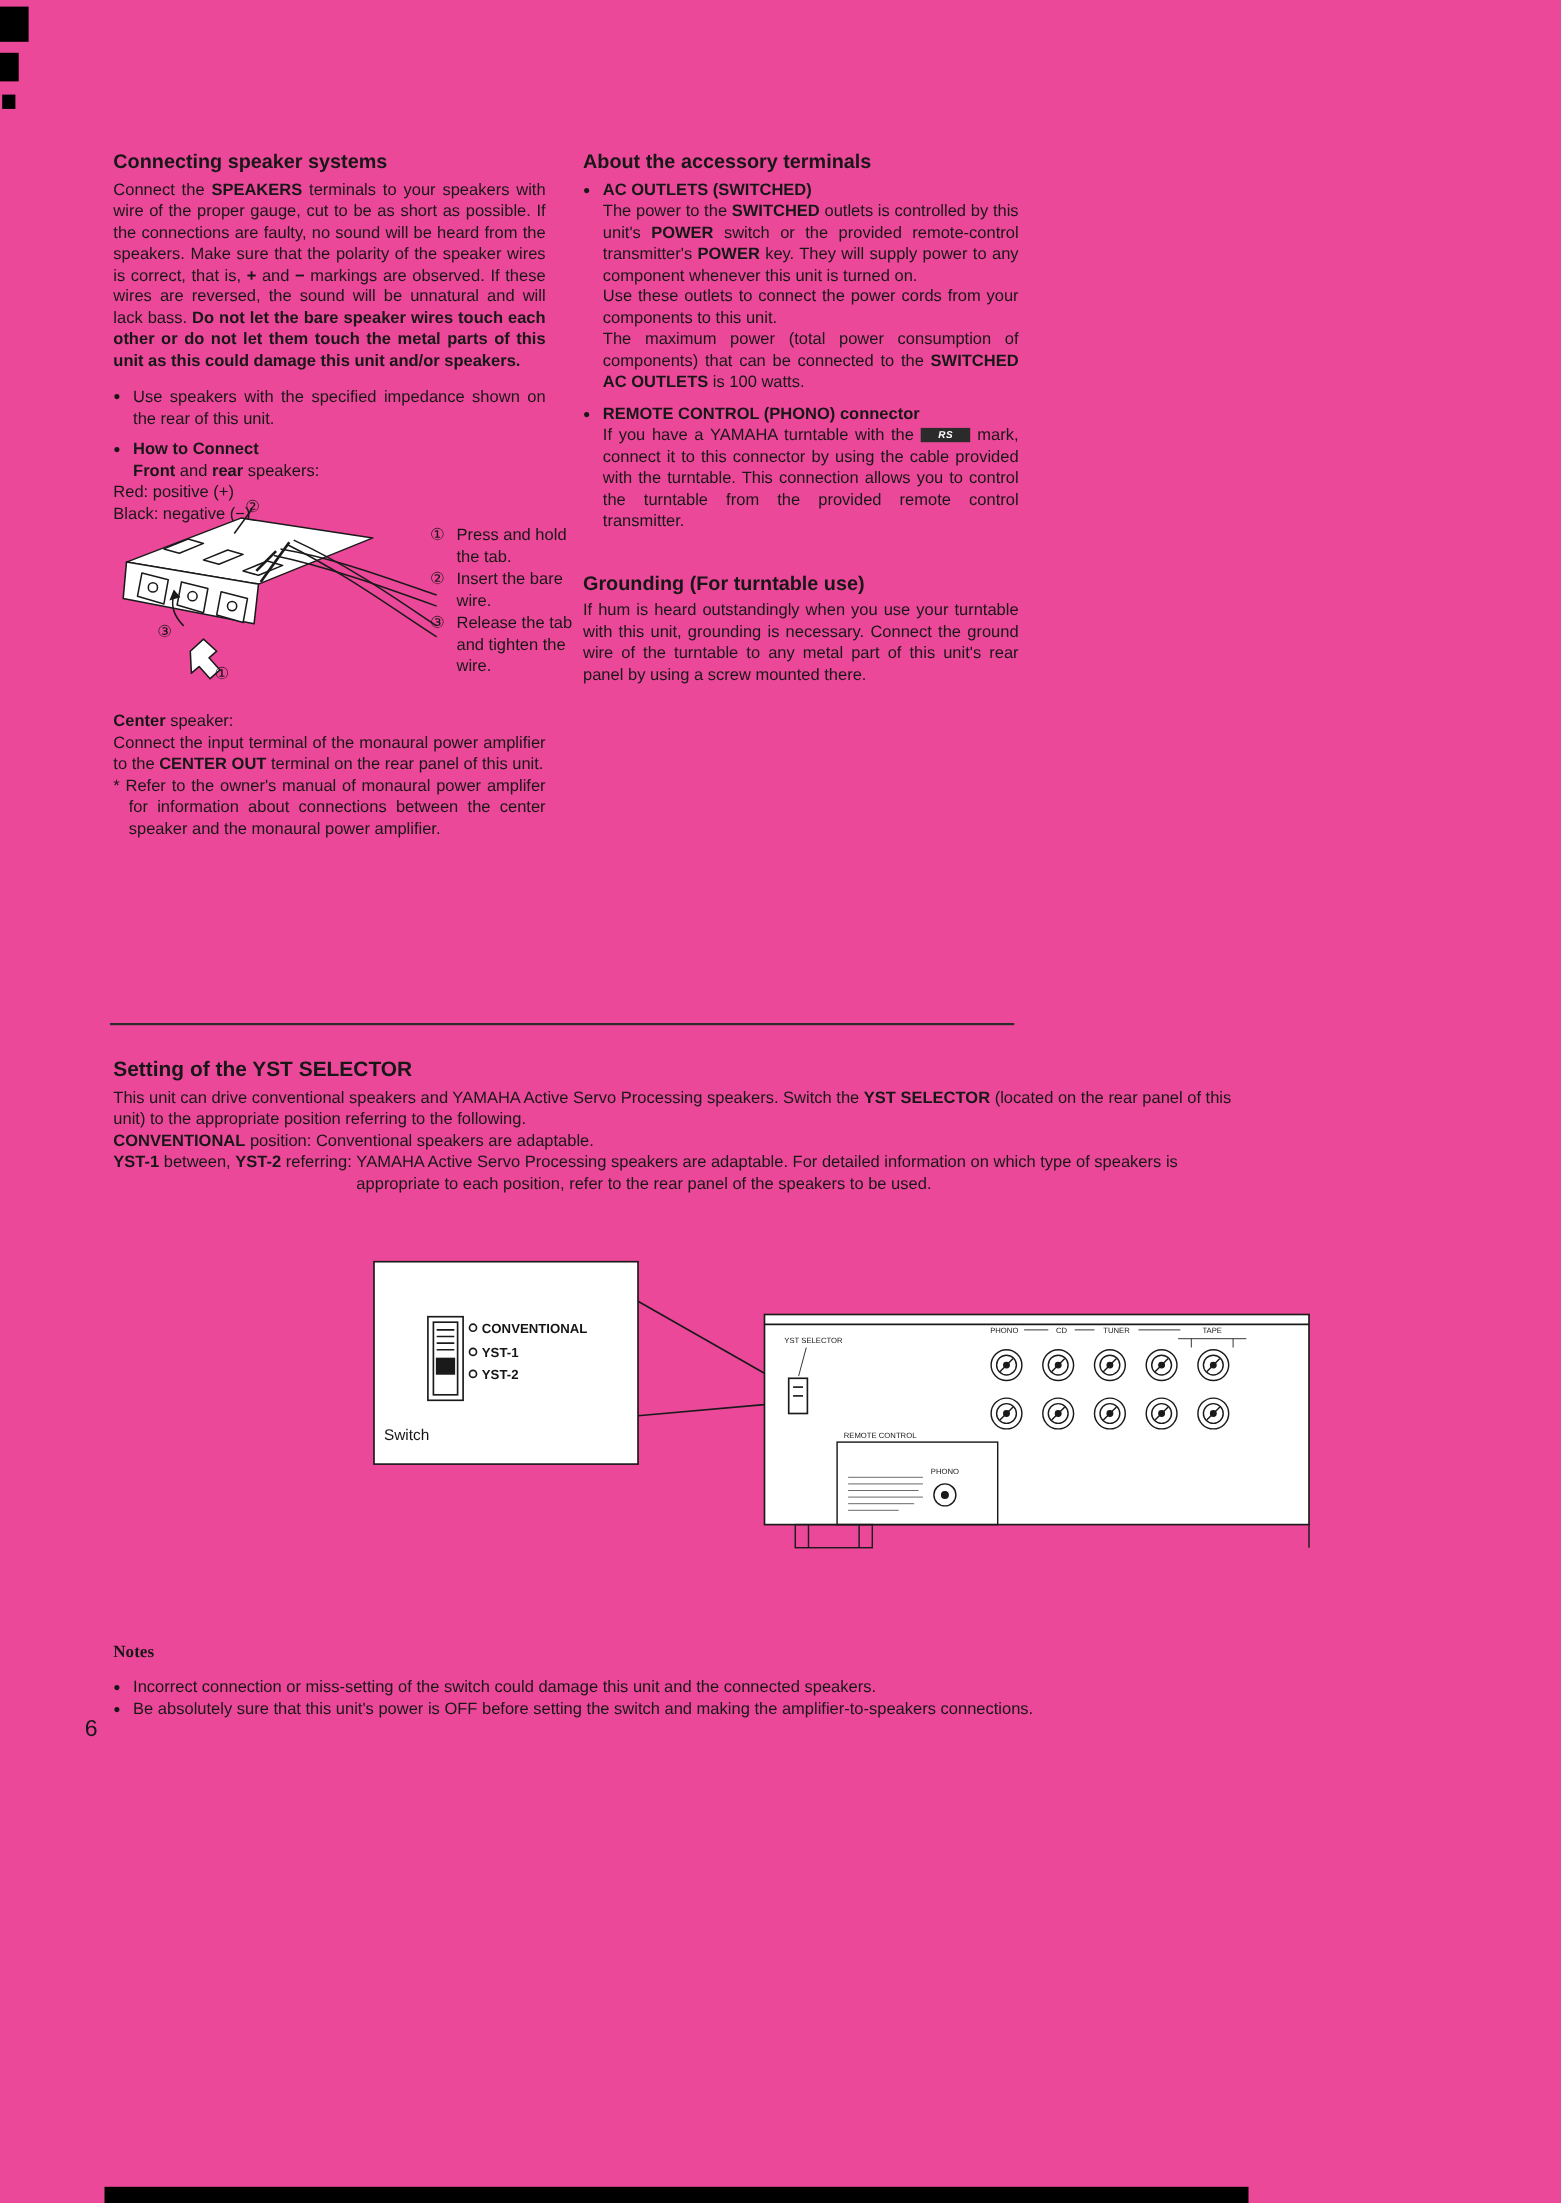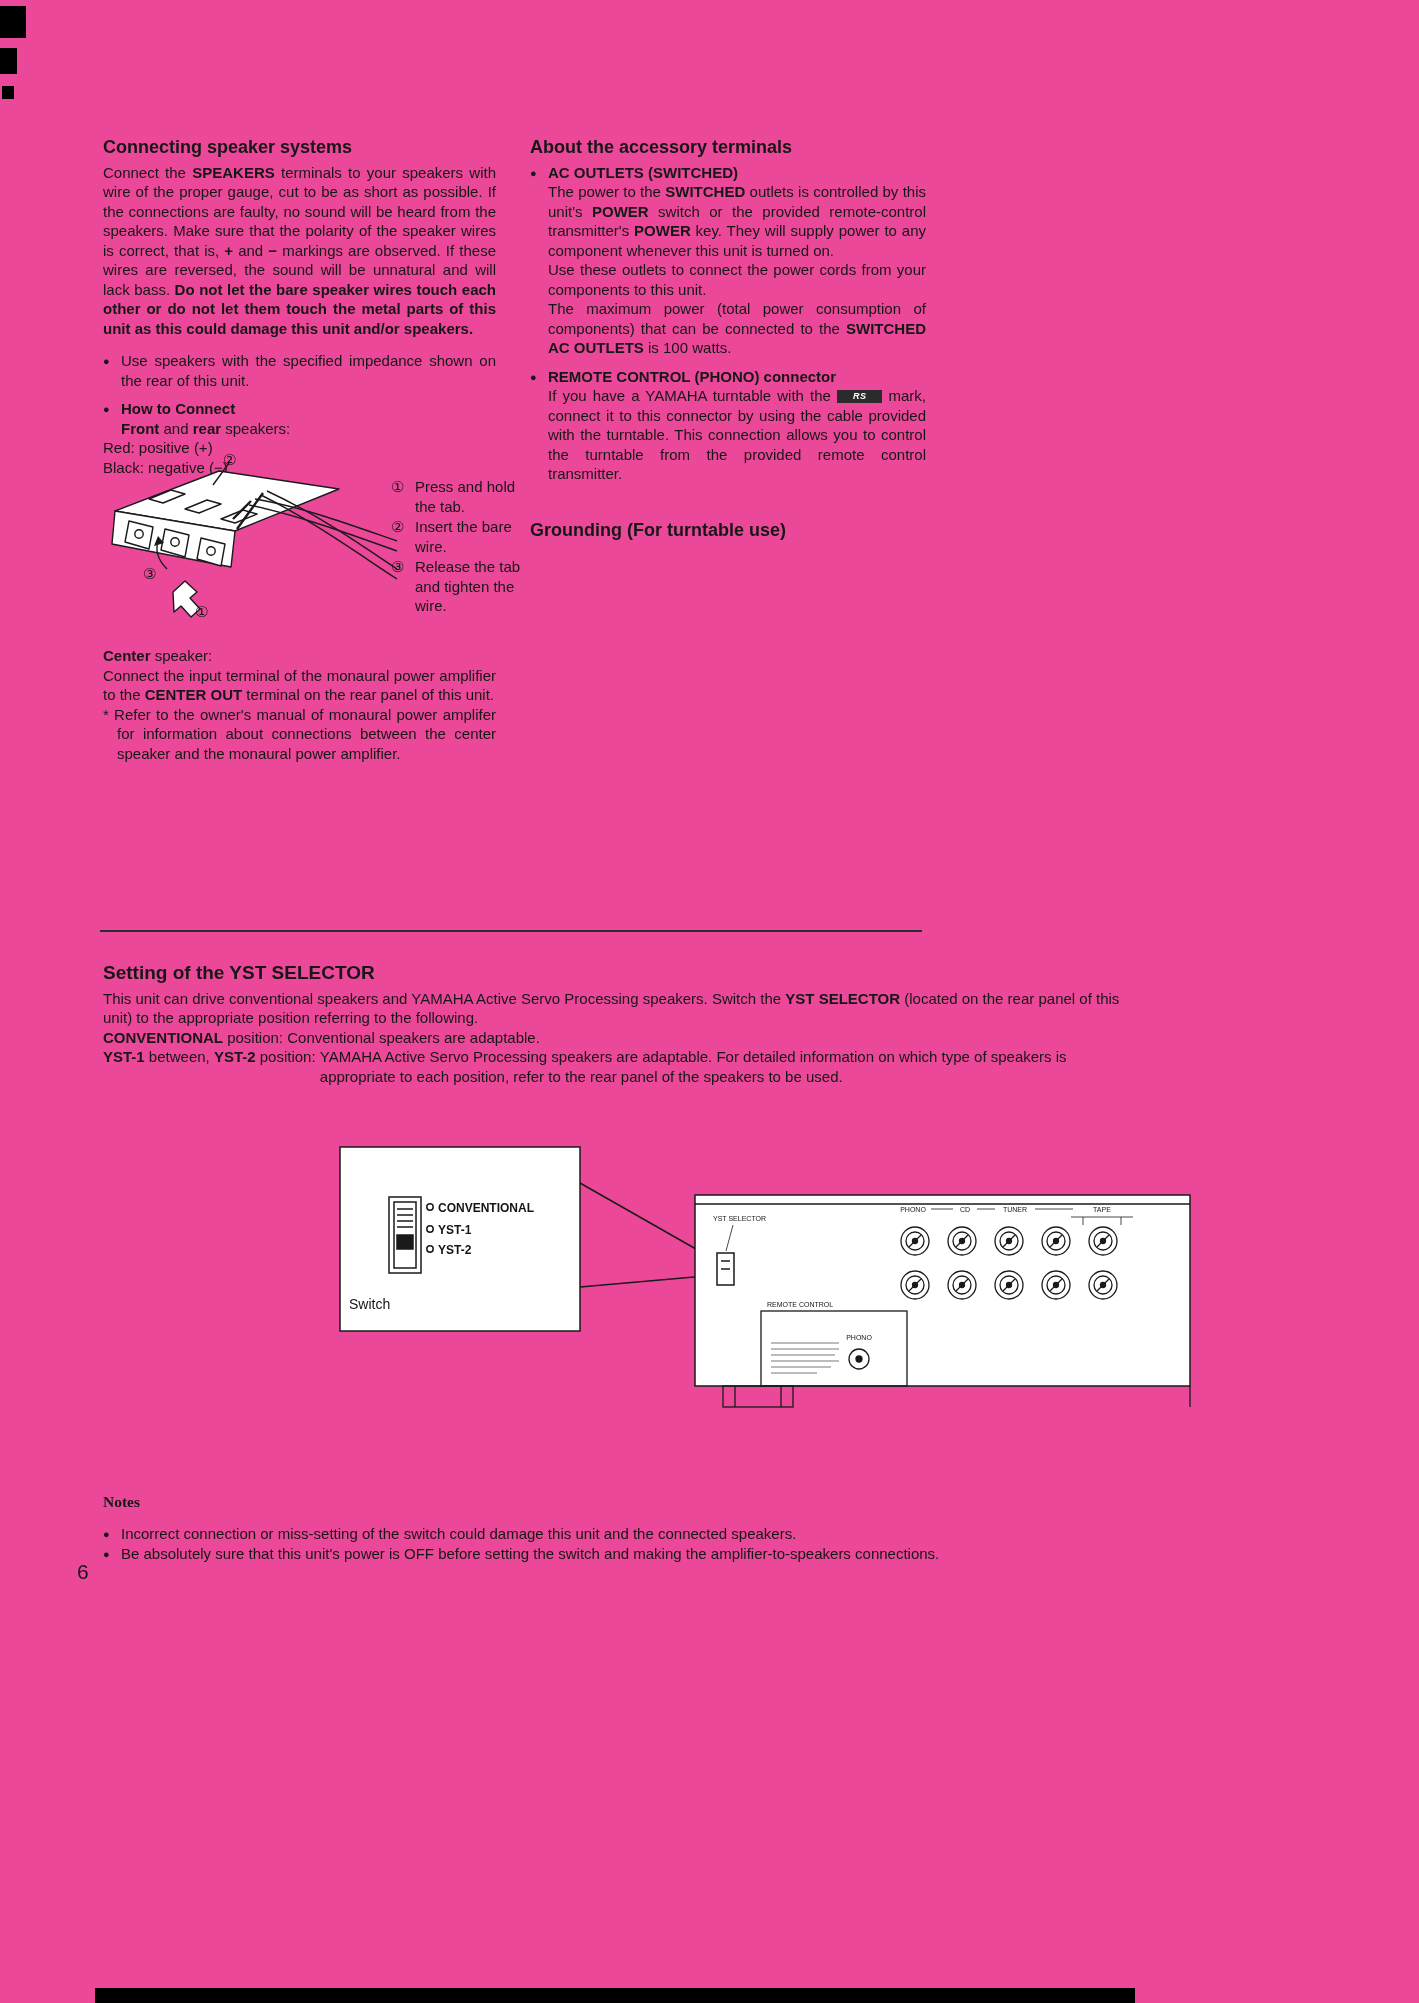--- a/index.html
+++ b/index.html
@@ -145,30 +145,31 @@
 
     <div class="li mt9">
       <span class="bul">●</span>
       <div class="li-body">
         <div><span class="seg-b">REMOTE CONTROL (PHONO) connector</span></div>
         <div class="just"><span>If you have a YAMAHA turntable with the </span><span class="seg-logo">RS</span><span> mark, connect it to this connector by using the cable provided with the turntable. This connection allows you to control the turntable from the provided remote control transmitter.</span></div>
       </div>
     </div>
 
     <h2 class="h mt20">Grounding (For turntable use)</h2>
+    <p class="just"><span>If hum is heard outstandingly when you use your turntable with this unit, grounding is necessary. Connect the ground wire of the turntable to any metal part of this unit's rear panel by using a screw mounted there.</span></p>
   </div>
 
   <div class="rule"></div>
 
   <div class="yst">
     <h2 class="h h-lg">Setting of the YST SELECTOR</h2>
     <p class="mb6"><span>This unit can drive conventional speakers and YAMAHA Active Servo Processing speakers. Switch the </span><span class="seg-b">YST SELECTOR</span><span> (located on the rear panel of this unit) to the appropriate position referring to the following.</span></p>
     <p><span class="seg-b">CONVENTIONAL</span><span> position: Conventional speakers are adaptable.</span></p>
     <div class="hang-row">
-      <span class="lead"><span class="seg-b">YST-1</span><span> between, </span><span class="seg-b">YST-2</span><span> position: </span></span>
+      <span class="lead"><span class="seg-b">YST-1</span><span> between, </span><span class="seg-b">YST-2</span><span> referring: </span></span>
       <div class="rest">YAMAHA Active Servo Processing speakers are adaptable. For detailed information on which type of speakers is appropriate to each position, refer to the rear panel of the speakers to be used.</div>
     </div>
   </div>
 
   <div class="d2wrap">
     <svg width="945" height="300" viewBox="0 0 945 300">
       <g fill="none" stroke="#1a1a1a" stroke-width="1.5">
         <rect x="75" y="14" width="240" height="184" fill="#fff"></rect>
         <rect x="124" y="64" width="32" height="76"></rect>
         <rect x="129" y="69" width="22" height="66"></rect>

